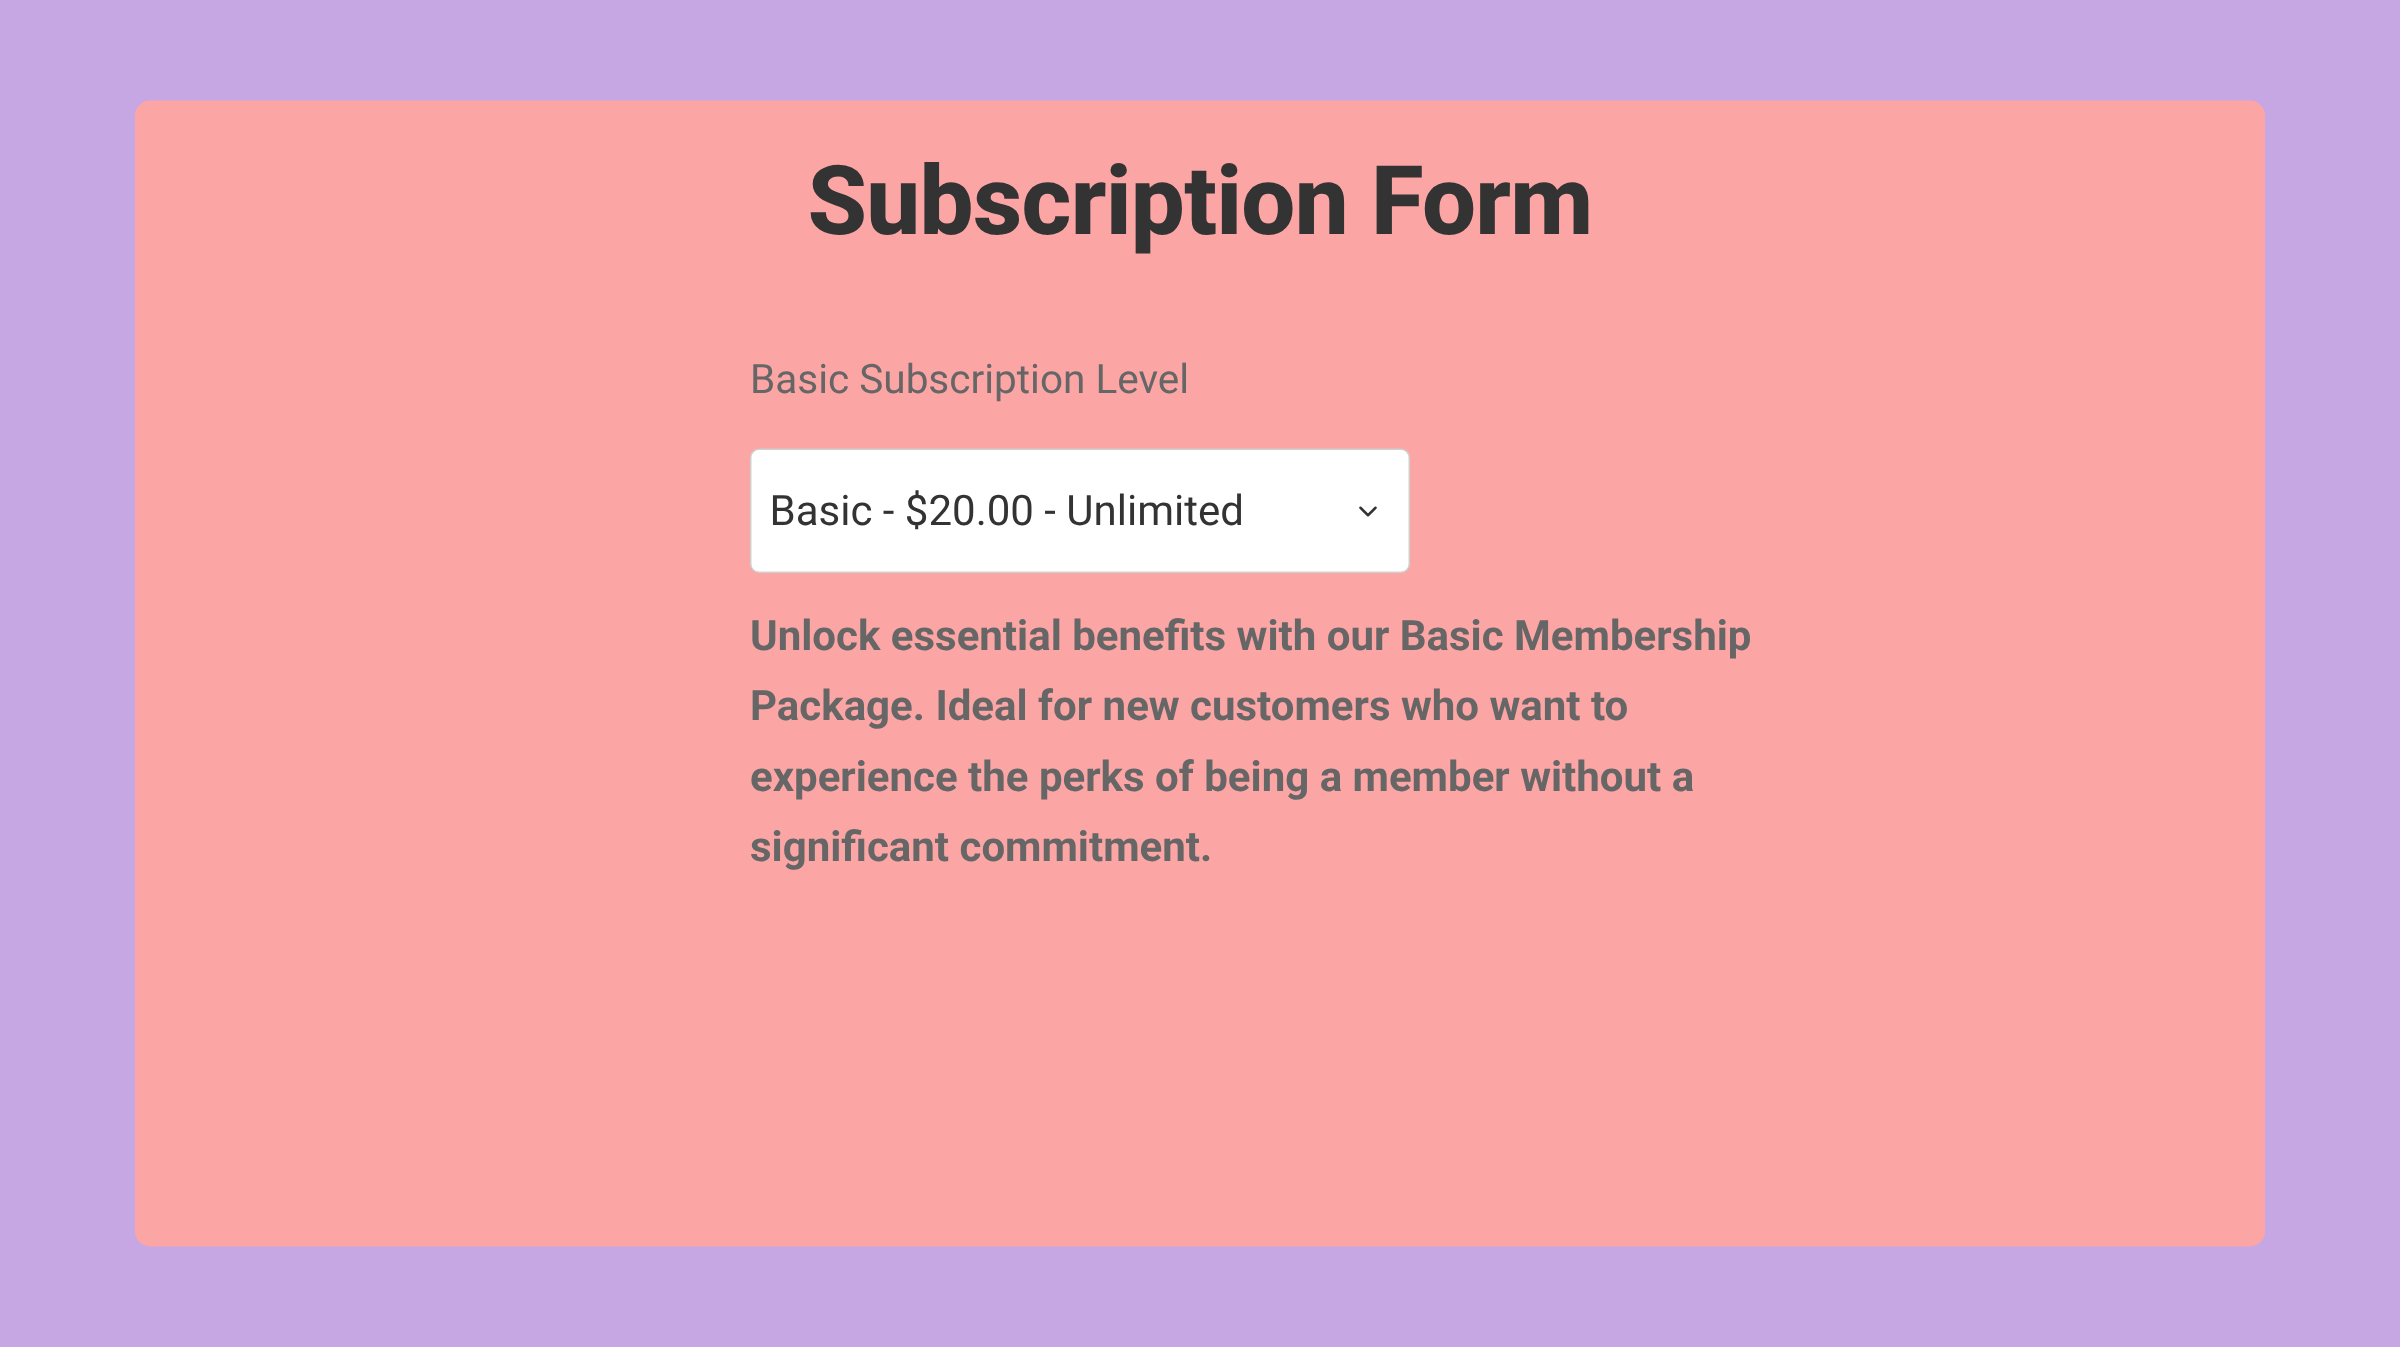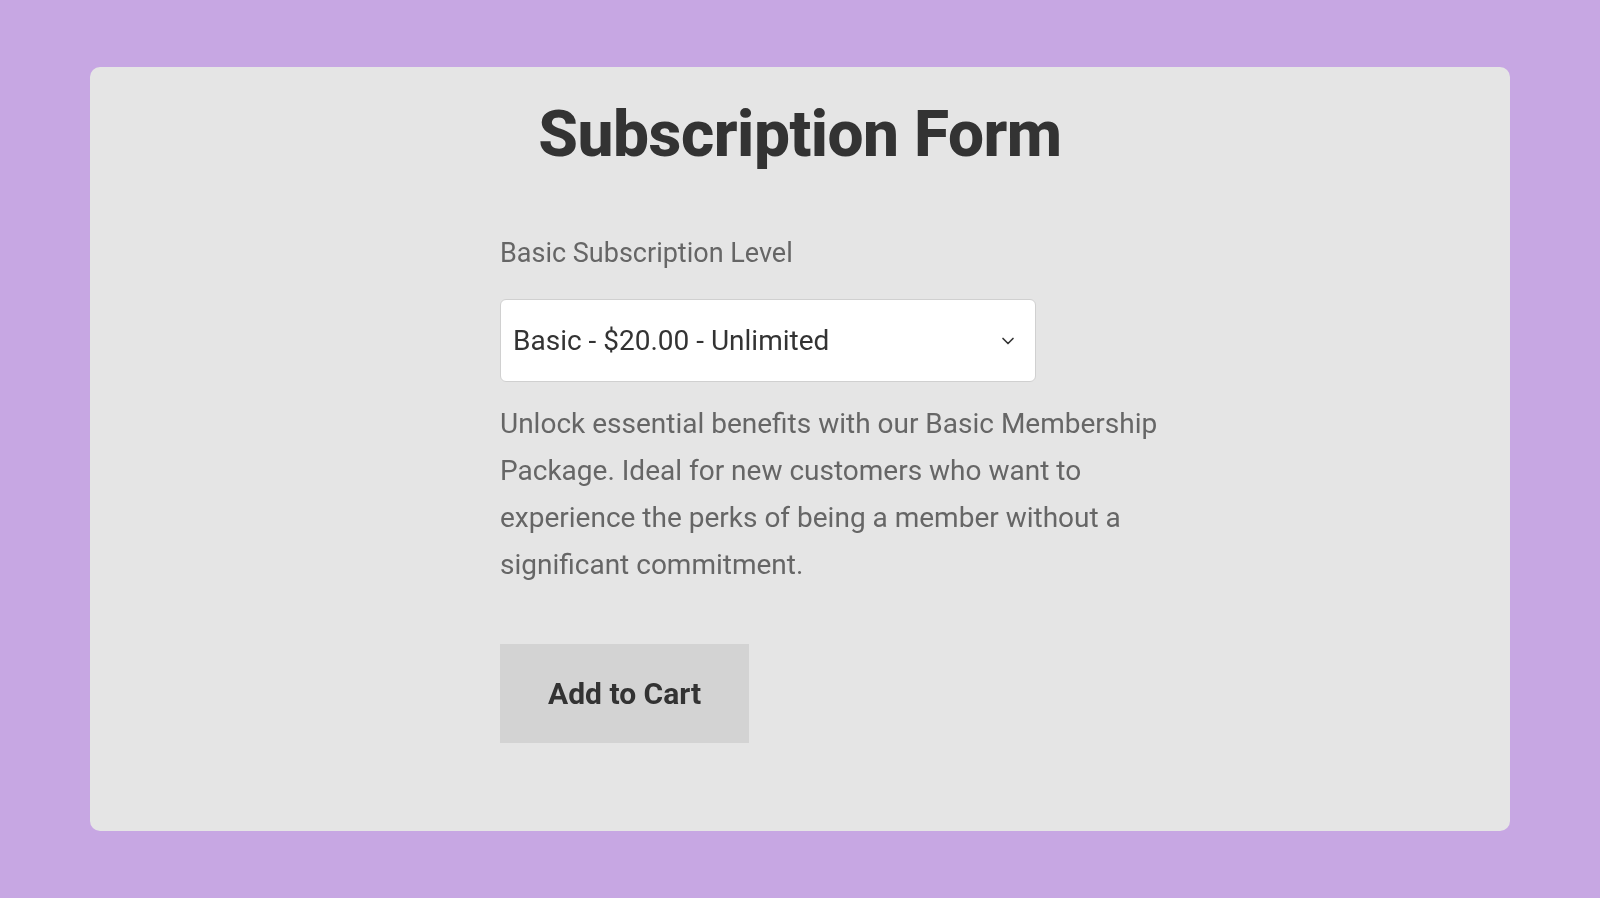--- a/index.html
+++ b/index.html
@@ -13,21 +13,21 @@
       background-color: #c7a7e3;
       width: 1600px;
       height: 898px;
       display: flex;
       align-items: flex-start;
       justify-content: center;
       padding: 67px 90px;
     }
     
     .card {
-      background-color: #e5e5e5;
+      background-color: #fca5a5;
       border-radius: 10px;
       width: 100%;
       height: 100%;
       padding: 30px 60px 50px 60px;
       display: flex;
       flex-direction: column;
     }
     
     .title {
       font-size: 64px;
@@ -45,21 +45,21 @@
     
     .field-label {
       font-size: 27px;
       color: #666666;
       margin-bottom: 30px;
       font-weight: 400;
     }
     
     .select-wrapper {
       position: relative;
-      width: 536px;
+      width: 440px;
       margin-bottom: 18px;
     }
     
     .select-field {
       width: 100%;
       padding: 24px 50px 24px 12px;
       font-size: 28px;
       color: #333333;
       border: 1px solid #d0d0d0;
       border-radius: 6px;
@@ -78,23 +78,23 @@
       transform: translateY(-50%);
       width: 20px;
       height: 20px;
       pointer-events: none;
     }
     
     .description {
       font-size: 28px;
       color: #666666;
       line-height: 1.68;
-      margin-bottom: 56px;
+      margin-bottom: 21px;
       max-width: 700px;
-      font-weight: 400;
+      font-weight: 700;
     }
     
     .add-to-cart-btn {
       background-color: #d3d3d3;
       border: none;
       padding: 32px 48px;
       font-size: 30px;
       font-weight: 700;
       color: #333333;
       cursor: pointer;
@@ -116,15 +116,14 @@
       </select>
       <span class="chevron">
         <svg viewBox="0 0 24 24" fill="none" stroke="#333333" stroke-width="2" stroke-linecap="round" stroke-linejoin="round">
           <polyline points="6 9 12 15 18 9"></polyline>
         </svg>
       </span>
     </div>
     
     <p class="description">Unlock essential benefits with our Basic Membership Package. Ideal for new customers who want to experience the perks of being a member without a significant commitment.</p>
     
-    <button class="add-to-cart-btn">Add to Cart</button>
   </div>
 </div>
 
 </body></html>

